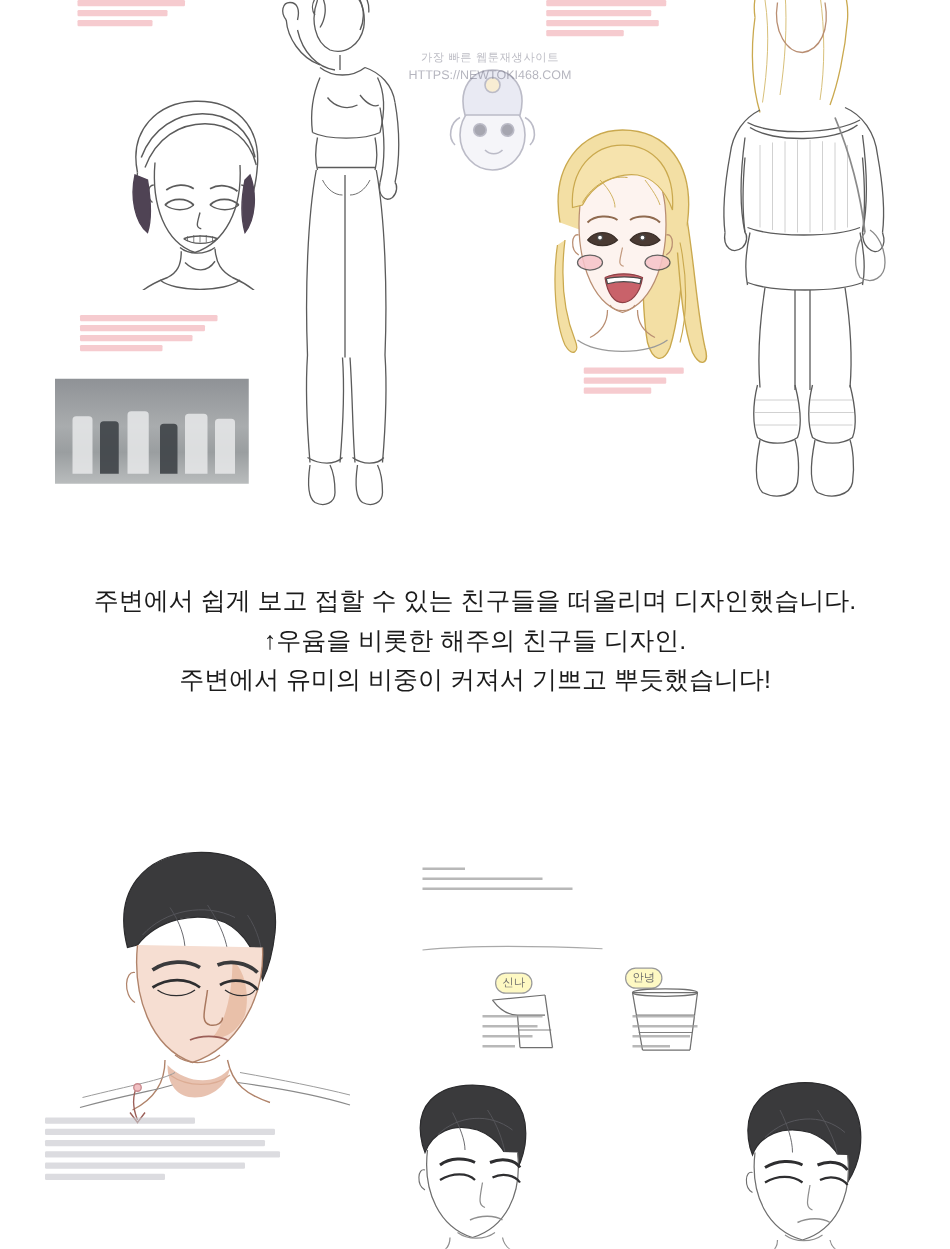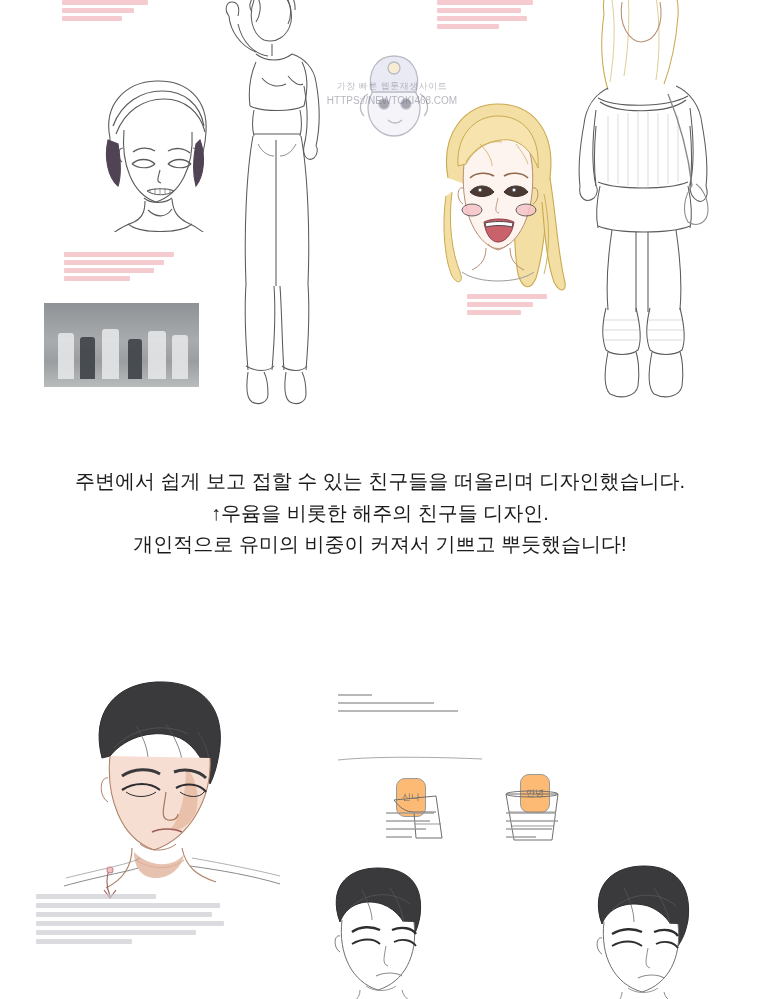--- a/index.html
+++ b/index.html
@@ -75,21 +75,20 @@
     top: 40px;
     width: 160px;
     text-align: center;
     opacity: 0.5;
   }
   .wm-line1 {
     font-size: 9px;
     color: #7a7a8a;
     letter-spacing: 0.5px;
     white-space: nowrap;
-    margin-top: 40px;
   }
   .wm-line2 {
     font-size: 19px;
     font-weight: bold;
     color: #5c5c72;
     white-space: nowrap;
     margin-top: 2px;
   }
   .wm-line3 {
     font-size: 10px;
@@ -142,22 +141,22 @@
     opacity: 0.9;
   }
 
   
   .cup-label {
     position: absolute;
     font-size: 9px;
     color: #6b6b6b;
     border: 1px solid #9a9a9a;
     border-radius: 9px;
-    padding: 12px 5px;
-    background: #fdba74;
+    padding: 1px 5px;
+    background: #fef9c3;
   }
 </style>
 </head>
 <body>
 
 <div class="page">
 
   <div class="pink-note" style="left:62px; top:0px; width:86px;">
     <i style="width:86px"></i>
       <i style="width:72px"></i>
@@ -394,21 +393,21 @@
     </g>
   </svg>
   <div class="watermark">
     <div class="wm-line1">가장 빠른 웹툰재생사이트</div>
     <div class="wm-line3">HTTPS://NEWTOKI468.COM</div>
   </div>
 
   <div class="caption">
     <div>주변에서 쉽게 보고 접할 수 있는 친구들을 떠올리며 디자인했습니다.</div>
     <div>↑우윰을 비롯한 해주의 친구들 디자인.</div>
-    <div>개인적으로 유미의 비중이 커져서 기쁘고 뿌듯했습니다!</div>
+    <div>주변에서 유미의 비중이 커져서 기쁘고 뿌듯했습니다!</div>
   </div>
 
   <svg class="sketch" style="left:40px; top:672px;" width="270" height="220" viewBox="0 0 270 220">
     <g fill="none">
 
       <path d="M62,86 C50,40 76,12 116,10 C158,8 184,32 180,74 C178,92 174,104 170,112 C166,92 156,74 140,66 C116,56 86,64 70,84 Z" fill="#3a3a3c" stroke="#2c2c2e" stroke-width="1"></path>
       <path d="M74,76 C92,56 124,50 148,62" stroke="#55555a" stroke-width="0.8"></path>
       <path d="M96,54 C104,66 108,78 108,88" stroke="#55555a" stroke-width="0.7"></path>
       <path d="M126,52 C134,64 140,76 142,88" stroke="#55555a" stroke-width="0.7"></path>
       <path d="M158,60 C166,72 170,86 170,98" stroke="#55555a" stroke-width="0.7"></path>
@@ -457,21 +456,21 @@
   <div class="pencil-note" style="left:338px; top:694px; width:130px;">
     <i style="width:34px"></i>
       <i style="width:96px"></i>
       <i style="width:120px"></i>
   </div>
   <svg class="sketch" style="left:336px; top:752px;" width="150" height="14" viewBox="0 0 150 14">
     <path d="M2,8 C40,4 100,5 146,7" stroke="#a9a9a9" stroke-width="1" fill="none"></path>
   </svg>
 
   <div class="cup-label" style="left:396px; top:778px;">신나</div>
-  <div class="cup-label" style="left:520px; top:774px;">안녕</div>
+  <div class="cup-label" style="left:500px; top:774px;">안녕</div>
 
   <svg class="sketch" style="left:386px; top:794px;" width="70" height="50" viewBox="0 0 70 50">
     <g stroke="#6f6f6f" stroke-width="1" fill="none">
       <path d="M8,6 C14,14 20,18 28,18 L50,18"></path>
       <path d="M8,6 L50,2"></path>
       <path d="M50,2 L56,44"></path>
       <path d="M28,18 L30,44"></path>
       <path d="M30,44 L56,44"></path>
       <path d="M29,30 L55,30" stroke-width="0.7"></path>
     </g>

